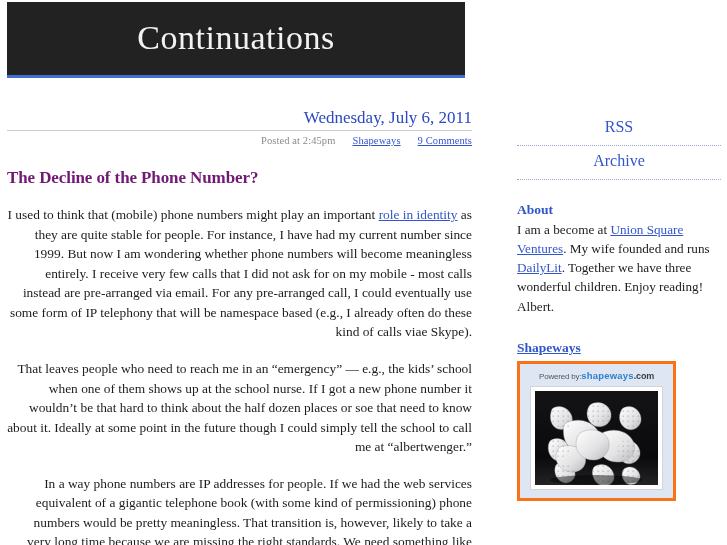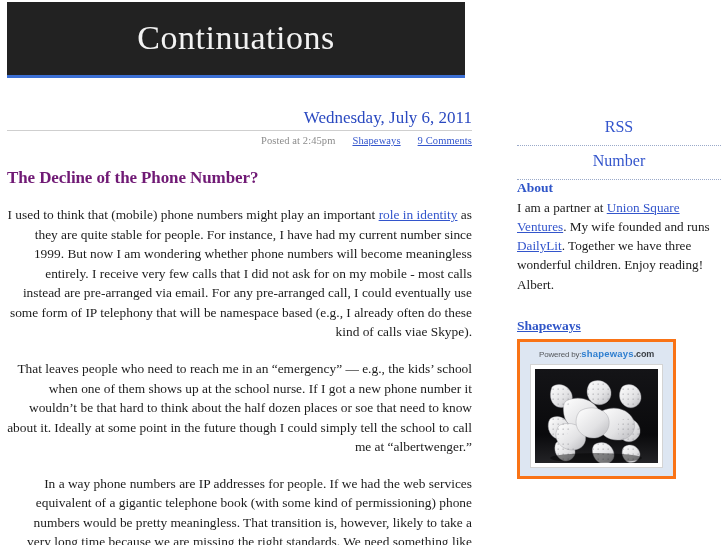--- a/index.html
+++ b/index.html
@@ -107,20 +107,21 @@
     text-align: center;
     padding: 6px 0 9px 0;
     border-bottom: 1px dotted #9aa9c9;
   }
   .side-link-row a {
     color: #3355cc;
     font-size: 16px;
     text-decoration: none;
   }
   .side-section {
+    margin-top: 22px;
   }
   .side-heading {
     font-size: 13.5px;
     font-weight: bold;
     color: #2f55c8;
     margin-bottom: 2px;
   }
   .side-heading.link-style {
     text-decoration: underline;
   }
@@ -212,26 +213,26 @@
     </div>
   </div>
 
   <div id="sidebar">
 
     <div class="side-link-row">
       <a href="#">RSS</a>
     </div>
 
     <div class="side-link-row">
-      <a href="#">Number</a>
+      <a href="#">Archive</a>
     </div>
 
     <div class="side-section">
       <div class="side-heading">About</div>
-      <div class="side-text"><span>I am a partner at </span><a href="#">Union Square Ventures</a><span>. My wife founded and runs </span><a href="#">DailyLit</a><span>. Together we have three wonderful children. Enjoy reading! Albert.</span></div>
+      <div class="side-text"><span>I am a become at </span><a href="#">Union Square Ventures</a><span>. My wife founded and runs </span><a href="#">DailyLit</a><span>. Together we have three wonderful children. Enjoy reading! Albert.</span></div>
     </div>
 
     <div id="shapeways-section">
       <div class="side-heading link-style">Shapeways</div>
 
       <div id="shapeways-widget">
         <div class="powered-by"><span>Powered by:</span><span class="sw-brand">shapeways</span><span class="sw-tld">.com</span></div>
 
         <div class="sw-photo-frame">
           <div class="sw-photo">

